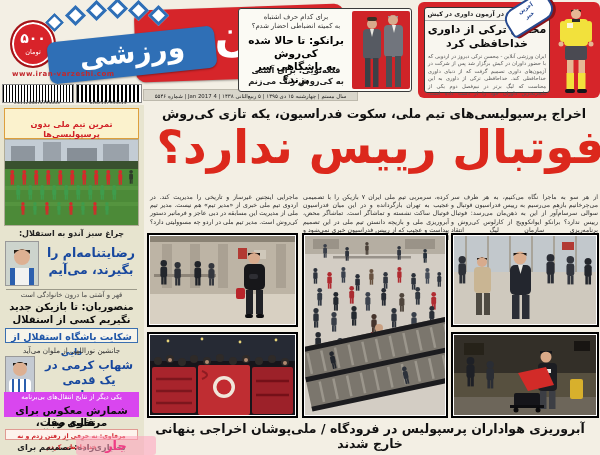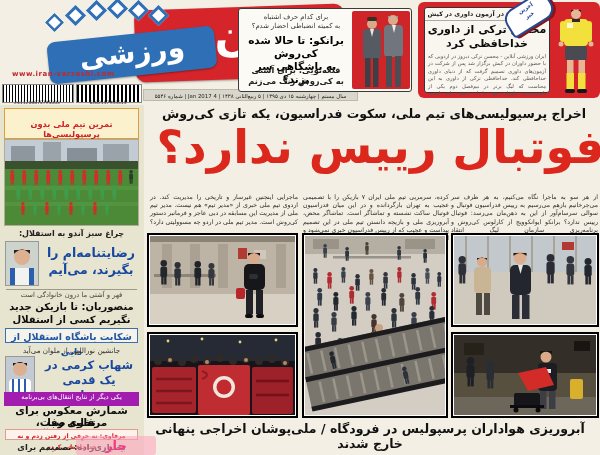--- a/index.html
+++ b/index.html
@@ -28,20 +28,24 @@
       <circle cx="3" cy="2.6" r="2.6"></circle>
       <rect x="0.3" y="5.2" width="5.4" height="8.6" rx="1.7"></rect>
       <rect x="1" y="13.4" width="1.9" height="6.2"></rect>
       <rect x="3.3" y="13.4" width="1.9" height="6.2"></rect>
     </g>
   </defs>
 </svg>
 
 <div class="abs" style="left:0;top:0;width:600px;height:105px;">
 
+  <div class="abs" style="left:10px;top:20px;width:42px;height:44px;background:#d8232a;border-radius:50%;border:2px solid #a31318;box-shadow:inset 0 0 0 2px #fff;">
+    <div class="abs ctr" style="left:0;top:8px;width:42px;font-size:14px;font-weight:bold;color:#fff;">۵۰۰</div>
+    <div class="abs ctr" style="left:0;top:26px;width:42px;font-size:6.5px;color:#fff;">تومان</div>
+  </div>
 
   <div class="abs" style="left:40px;top:0;width:315px;height:88px;">
 
     <div class="abs" style="left:95px;top:7px;width:210px;height:72px;background:#d6252a;border-radius:10px;transform:rotate(-2deg);box-shadow:0 1px 2px rgba(0,0,0,.35);"></div>
     <div class="abs ctr" style="left:150px;top:8px;width:160px;font-size:44px;font-weight:bold;color:#fff;transform:rotate(-2deg);">ایران</div>
 
     <div class="abs" style="left:8px;top:34px;width:168px;height:42px;background:#2f6fb6;border-radius:8px;transform:rotate(-6deg);box-shadow:0 1px 2px rgba(0,0,0,.35);"></div>
     <div class="abs ctr" style="left:12px;top:36px;width:160px;font-size:28px;font-weight:bold;color:#fff;transform:rotate(-6deg);">ورزشی</div>
 
     <div class="abs" style="left:4px;top:0;width:130px;height:34px;">
@@ -433,21 +437,21 @@
         <line x1="7" y1="22" x2="7" y2="36"></line>
         <line x1="13" y1="22" x2="13" y2="36"></line>
         <line x1="19" y1="22" x2="19" y2="36"></line>
       </g>
     <circle cx="14" cy="12" r="7" fill="#ddb092"></circle>
     <path d="M7 9 q7 -8 14 0 v-3 h-14z" fill="#1f1812"></path>
   </svg>
 </div>
 <div class="abs ctr sb-blue" style="left:38px;top:358px;width:102px;font-size:11.5px;line-height:1.3;">شهاب کرمی در یک قدمی پرسپولیس</div>
 
-<div class="abs ctr" style="left:4px;top:392px;width:135px;height:14px;line-height:10px;font-size:6.6px;color:#fff;background:#a21caf;">یکی دیگر از نتایج انتقال‌های بی‌برنامه</div>
+<div class="abs ctr" style="left:4px;top:392px;width:135px;height:25px;line-height:10px;font-size:6.6px;color:#fff;background:#d946ef;">یکی دیگر از نتایج انتقال‌های بی‌برنامه</div>
 
 <div class="abs ctr sb-bold" style="left:4px;top:404px;width:135px;font-size:10.5px;">شمارش معکوس برای تخلیه صبا</div>
 <div class="abs ctr sb-bold" style="left:4px;top:416px;width:135px;font-size:10.5px;">مرفاوی رفت، بختیاری‌زاده آمد</div>
 <div class="abs ctr" style="left:5px;top:429px;width:133px;height:11px;line-height:11px;font-size:6.2px;font-weight:bold;color:#cf2127;border:1px solid #e09b93;background:#fdf3ec;box-sizing:border-box;">مرفاوی: نه حرفی از رفتن زدم و نه خداحافظی کردم</div>
 <div class="abs ctr" style="left:4px;top:442px;width:135px;font-size:8.3px;font-weight:bold;color:#222;">بختیاری‌زاده: تصمیمم برای حضور</div>
 
 <div class="abs" style="left:76px;top:436px;width:80px;height:19px;background:rgba(255,160,190,.55);border-radius:3px;">
   <div class="ctr" style="font-size:13px;font-weight:900;color:#ef3d85;line-height:19px;">جار</div>
 </div>
 

